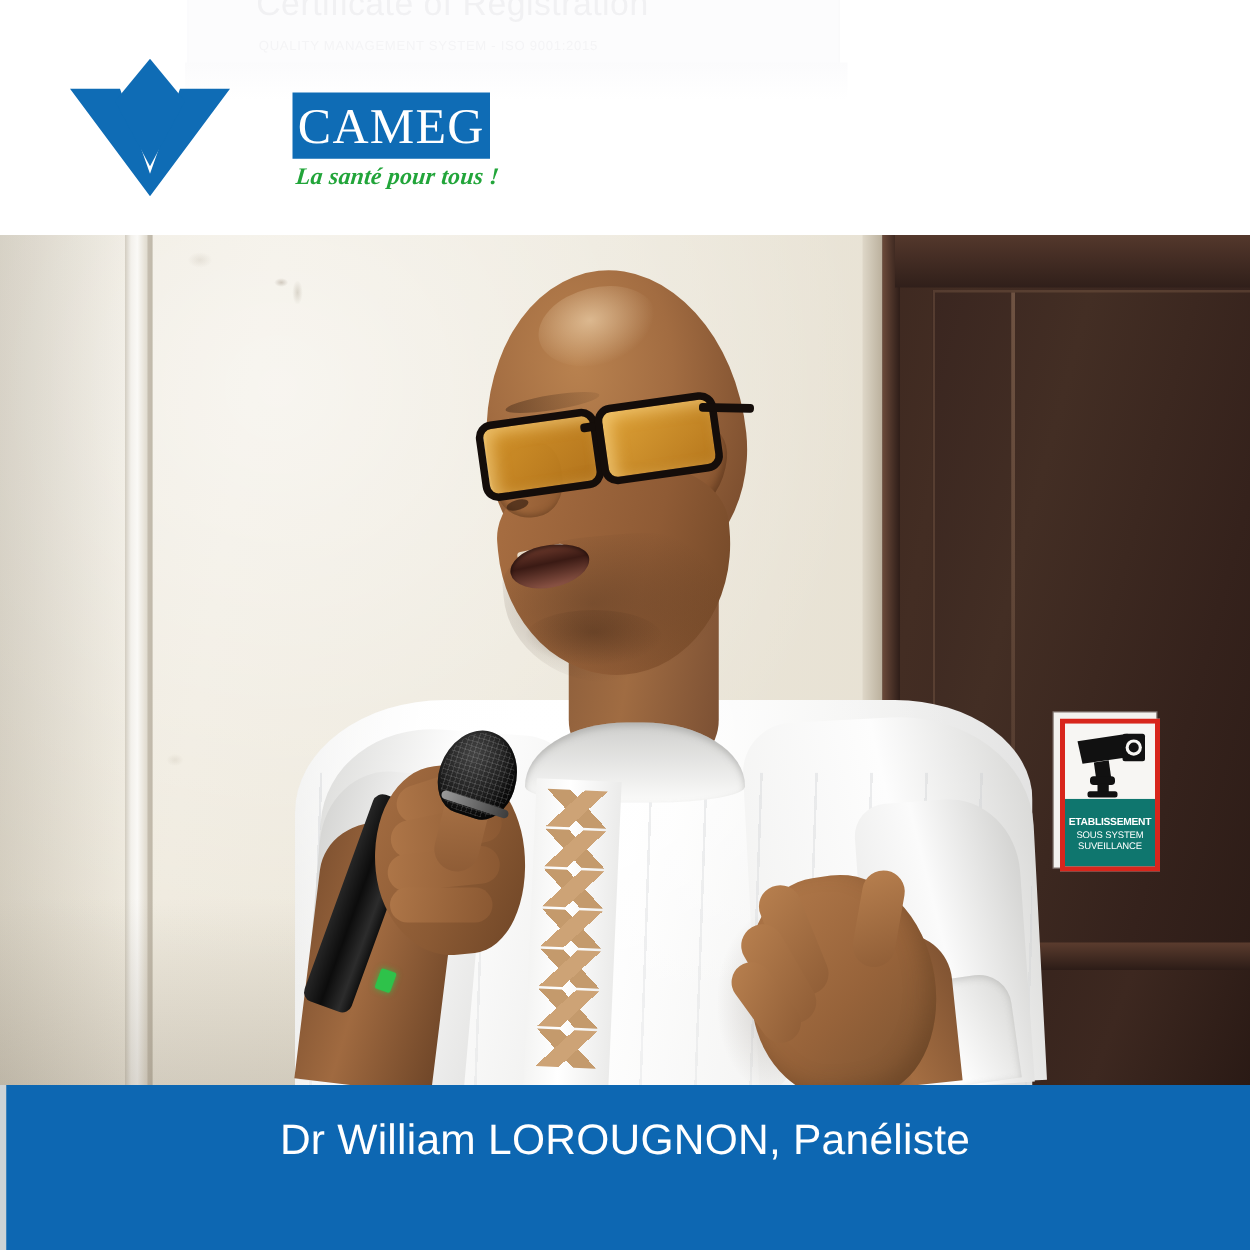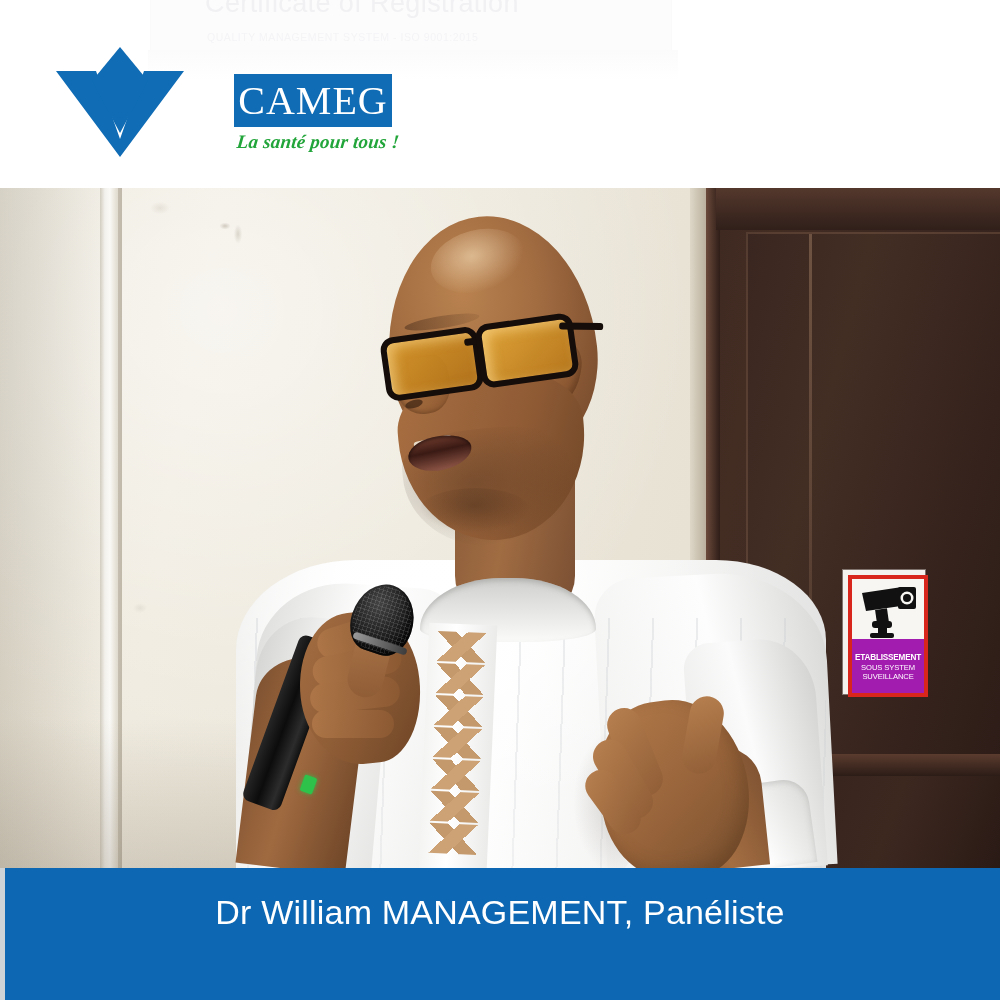--- a/index.html
+++ b/index.html
@@ -150,21 +150,21 @@
     position:absolute;left:843px;top:382px;width:82px;height:124px;
     background:#f3f2ef;padding:0;box-shadow:0 0 0 1px rgba(255,255,255,.35);
   }
   .cctv-inner{
     position:absolute;left:5px;top:5px;width:72px;height:114px;
     border:4px solid #d8261c;background:#f7f6f3;
     display:flex;flex-direction:column;
   }
   .cctv-cam{height:60px;position:relative;background:#f7f6f3;}
   .cctv-red{
-    flex:1;background:#a21caf;display:flex;flex-direction:column;
+    flex:1;background:#0f766e;display:flex;flex-direction:column;
     align-items:center;justify-content:center;padding-top:2px;
   }
   .cctv-l1{
     color:#fff;font-size:8.2px;font-weight:bold;letter-spacing:-.2px;
     line-height:10px;
   }
   .cctv-l2{color:#fff;font-size:7.6px;line-height:9.5px;letter-spacing:-.1px;}
 
   
   .person{position:absolute;left:0;top:0;width:1000px;height:680px;}
@@ -551,15 +551,15 @@
       <div class="hand-r"></div>
       <div class="rf rf1"></div>
       <div class="rf rf2"></div>
       <div class="rf rf3"></div>
       <div class="rf rf-thumb"></div>
     </div>
   </div>
 
   <div class="caption-bar"></div>
   <div class="caption-edge-l"></div>
-  <div class="caption-text">Dr William MANAGEMENT, Panéliste</div>
+  <div class="caption-text">Dr William LOROUGNON, Panéliste</div>
 
 </div>
 
 </body></html>

